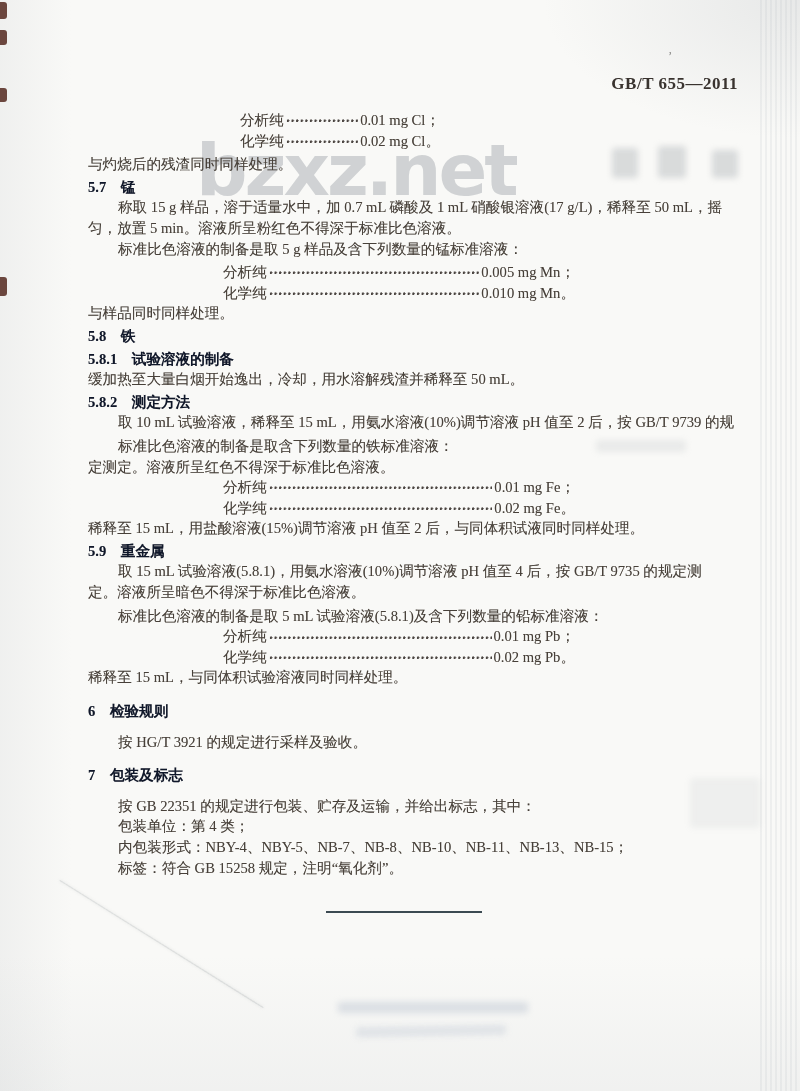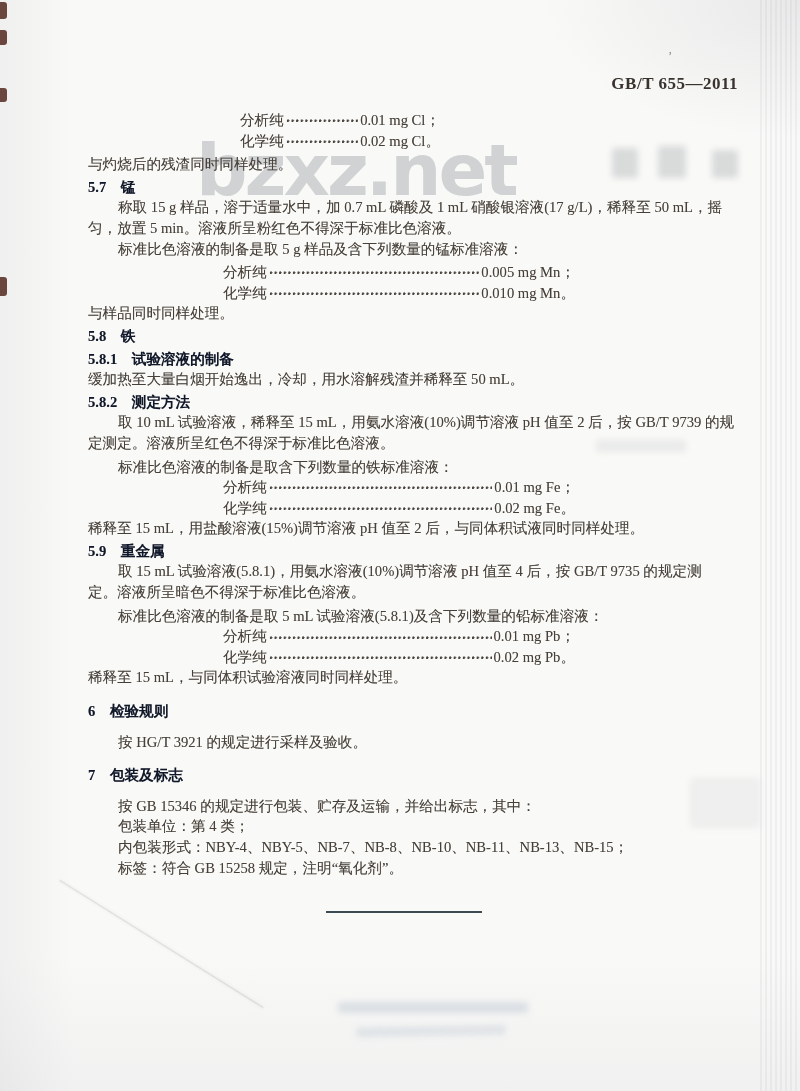--- a/index.html
+++ b/index.html
@@ -148,22 +148,22 @@
         <span class="lab">化学纯</span>
         <span class="dots"></span>
         <span class="val">0.010 mg Mn。</span>
       </div>
       <div class="line">与样品同时同样处理。</div>
       <div class="heading line">5.8　铁</div>
       <div class="heading line">5.8.1　试验溶液的制备</div>
       <div class="line">缓加热至大量白烟开始逸出，冷却，用水溶解残渣并稀释至 50 mL。</div>
       <div class="heading line">5.8.2　测定方法</div>
       <div class="line indent">取 10 mL 试验溶液，稀释至 15 mL，用氨水溶液(10%)调节溶液 pH 值至 2 后，按 GB/T 9739 的规</div>
+      <div class="line indent gap">标准比色溶液的制备是取含下列数量的铁标准溶液：</div>
       <div class="line">定测定。溶液所呈红色不得深于标准比色溶液。</div>
-      <div class="line indent gap">标准比色溶液的制备是取含下列数量的铁标准溶液：</div>
       <div class="leader long">
         <span class="lab">分析纯</span>
         <span class="dots"></span>
         <span class="val">0.01 mg Fe；</span>
       </div>
       <div class="leader long">
         <span class="lab">化学纯</span>
         <span class="dots"></span>
         <span class="val">0.02 mg Fe。</span>
       </div>
@@ -179,20 +179,20 @@
       </div>
       <div class="leader long">
         <span class="lab">化学纯</span>
         <span class="dots"></span>
         <span class="val">0.02 mg Pb。</span>
       </div>
       <div class="line">稀释至 15 mL，与同体积试验溶液同时同样处理。</div>
       <div class="heading line major">6　检验规则</div>
       <div class="line indent">按 HG/T 3921 的规定进行采样及验收。</div>
       <div class="heading line major">7　包装及标志</div>
-      <div class="line indent">按 GB 15346 的规定进行包装、贮存及运输，并给出标志，其中：</div>
+      <div class="line indent">按 GB 22351 的规定进行包装、贮存及运输，并给出标志，其中：</div>
       <div class="line indent">包装单位：第 4 类；</div>
       <div class="line indent">内包装形式：NBY-4、NBY-5、NB-7、NB-8、NB-10、NB-11、NB-13、NB-15；</div>
       <div class="line indent">标签：符合 GB 15258 规定，注明“氧化剂”。</div>
       <div class="rule"></div>
     </div>
 
 </div>
 
 </body></html>

